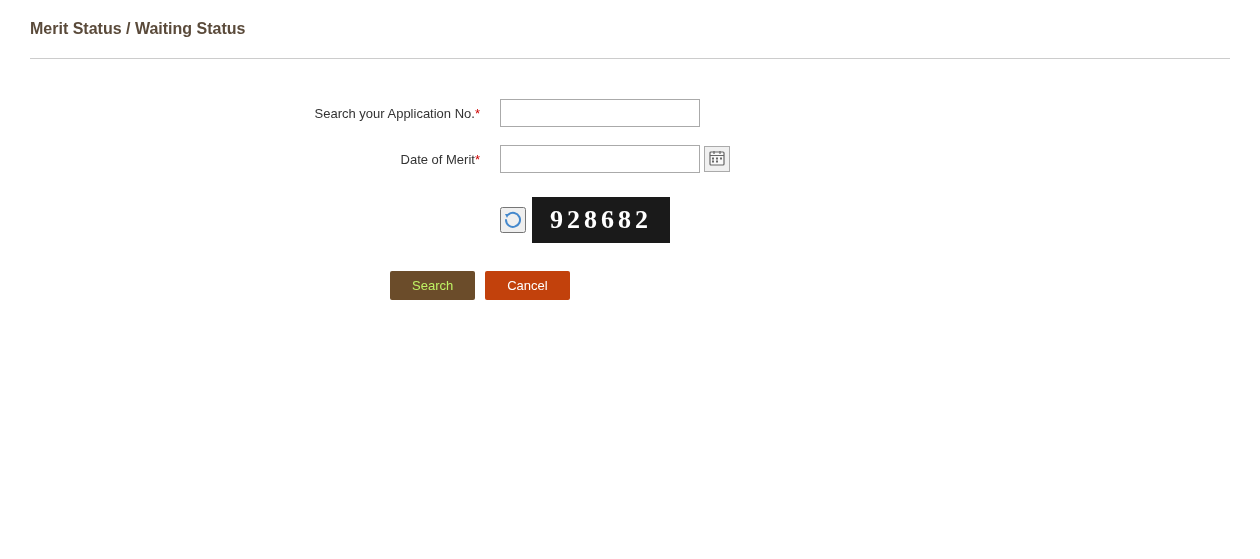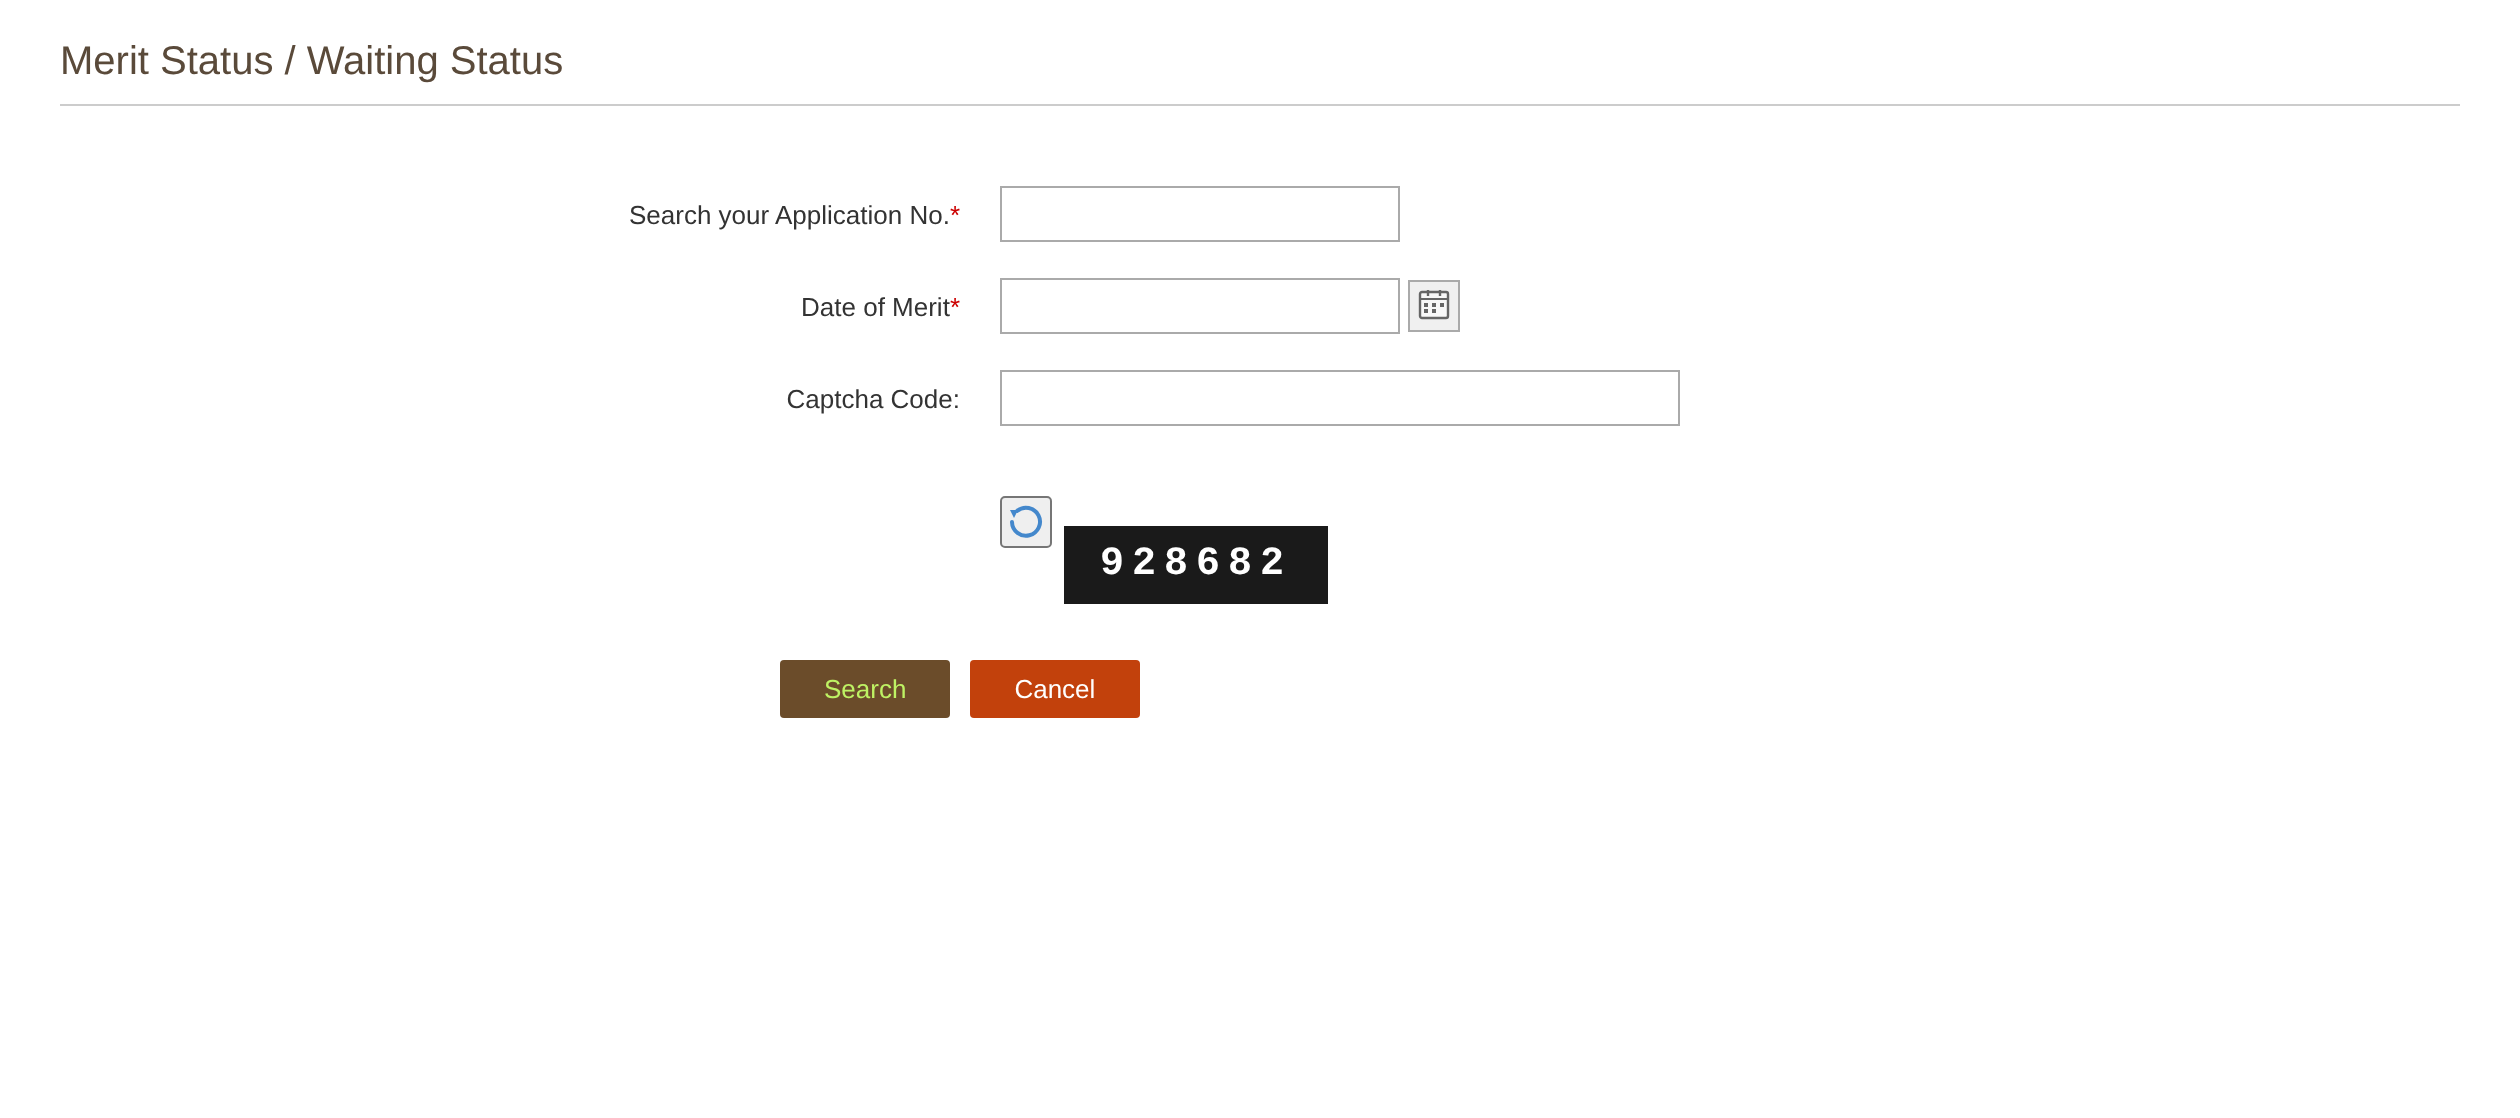--- a/index.html
+++ b/index.html
@@ -16,24 +16,24 @@
     }
 
     .page-container {
       width: 1260px;
       min-height: 559px;
       background: #ffffff;
       padding: 20px 30px;
     }
 
     .page-title {
-      font-size: 20px;
-      font-weight: 400;
+      font-size: 16px;
+      font-weight: 700;
       color: #5a4a3a;
-      padding-bottom: 9px;
+      padding-bottom: 20px;
       border-bottom: 1px solid #cccccc;
       margin-bottom: 40px;
     }
 
     .form-area {
       display: flex;
       flex-direction: column;
       align-items: center;
       gap: 0;
     }
@@ -111,27 +111,26 @@
       display: flex;
       align-items: center;
       justify-content: center;
       font-size: 18px;
       color: #4488cc;
     }
 
     .captcha-display {
       background: #1a1a1a;
       color: #ffffff;
-      font-size: 20px;
+      font-size: 26px;
       font-weight: bold;
       letter-spacing: 4px;
       padding: 8px 18px;
-      font-family: Liberation Mono, monospace;
+      font-family: Liberation Serif, serif;
       user-select: none;
-      margin-top: 44px;
     }
 
     .button-row {
       display: flex;
       gap: 10px;
       margin-left: 220px;
       width: 700px;
       margin-top: 10px;
     }
 
@@ -187,24 +186,20 @@
             <rect x="7" y="7.5" width="2" height="2" fill="#666"></rect>
             <rect x="11" y="7.5" width="2" height="2" fill="#666"></rect>
             <rect x="3" y="10.5" width="2" height="2" fill="#666"></rect>
             <rect x="7" y="10.5" width="2" height="2" fill="#666"></rect>
           </svg>
         </span>
       </button>
     </div>
 
     <div class="captcha-row">
-      <div class="captcha-input-row">
-        <label class="form-label">Captcha Code:</label>
-        <input class="form-input captcha-input" type="text" style="">
-      </div>
       <div class="captcha-refresh-row">
         <button class="refresh-icon">
           <svg width="22" height="22" viewBox="0 0 22 22" fill="none" xmlns="http://www.w3.org/2000/svg">
             <path d="M4 11 A7 7 0 1 0 6.5 5.5" stroke="#4488cc" stroke-width="2" fill="none" stroke-linecap="round"></path>
             <polygon points="3,5 7,5 5,9" fill="#4488cc"></polygon>
           </svg>
         </button>
         <div class="captcha-display">928682</div>
       </div>
     </div>

